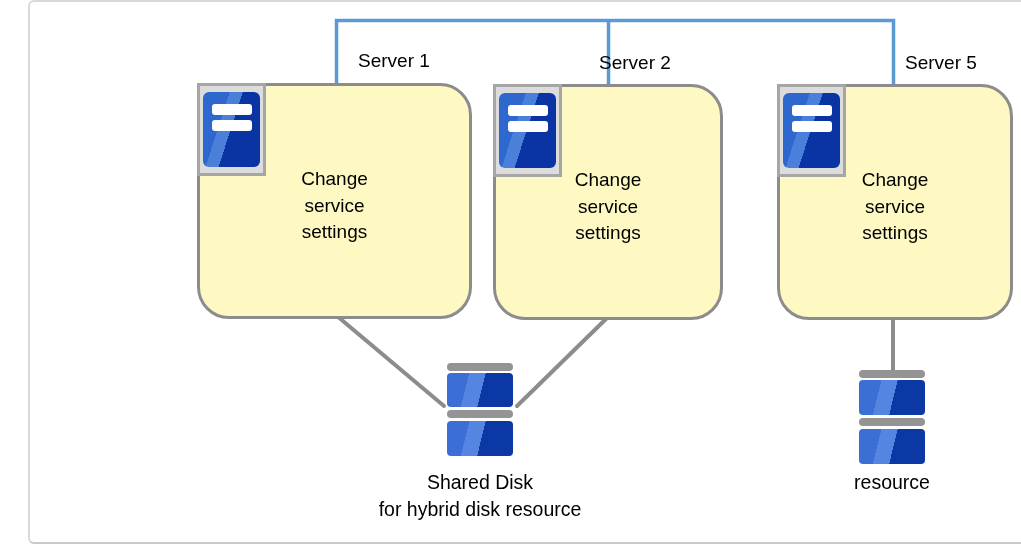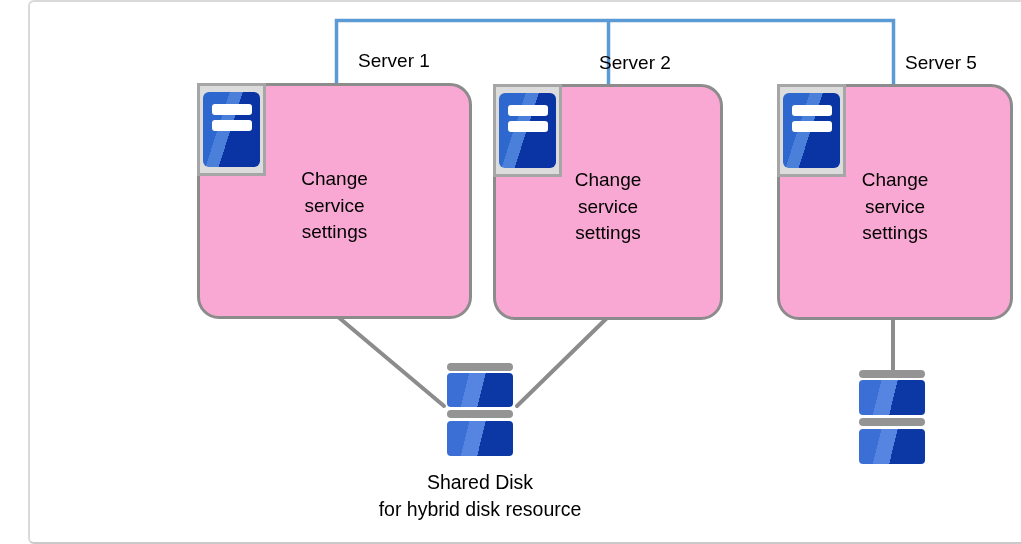--- a/index.html
+++ b/index.html
@@ -4,22 +4,22 @@
 <style>
   html,body{margin:0;padding:0;background:#ffffff;}
   body{font-family:"Liberation Sans","DejaVu Sans",sans-serif;color:#000;}
   .canvas{
     position:relative;width:1021px;height:544px;background:#ffffff;
     border:2px solid #d9d9d9;border-bottom-color:#c9c9c9;border-radius:6px;
     box-sizing:border-box;overflow:hidden;margin-left:28px;
   }
   .wires{position:absolute;left:0;top:0;width:1021px;height:544px;z-index:1;}
   .server-box{
-    position:absolute;background:#f9a8d4;border:3px solid #8c8c8c;
-    border-radius:22px;box-sizing:border-box;z-index:2;
+    position:absolute;background:#fef9c3;border:3px solid #8c8c8c;
+    border-radius:32px;box-sizing:border-box;z-index:2;
   }
   .server-task{
     position:absolute;left:0;right:0;top:80px;text-align:center;
     font-size:19px;line-height:26.5px;white-space:pre-line;
   }
   .task-wrap{display:inline-block;width:90px;}
   .server-label{position:absolute;font-size:19px;line-height:20px;z-index:2;}
   .server-icon{
     position:absolute;width:69px;height:93px;background:#dcdcdc;
     border:3px solid #a6a6a6;box-sizing:border-box;z-index:3;
@@ -97,15 +97,16 @@
     <div>for hybrid disk resource</div>
   </div>
 
   <div class="disk" style="left:829px;top:368px;">
     <div class="disk-bar"></div>
     <div class="disk-platter" style="margin:2px 0 3px;height:35px;"></div>
     <div class="disk-bar"></div>
     <div class="disk-platter" style="margin:3px 0 0;height:35px;"></div>
   </div>
   <div class="disk-label" style="left:742px;top:467px;width:240px;">
+    <div>resource</div>
   </div>
 
 </div>
 
 </body></html>

